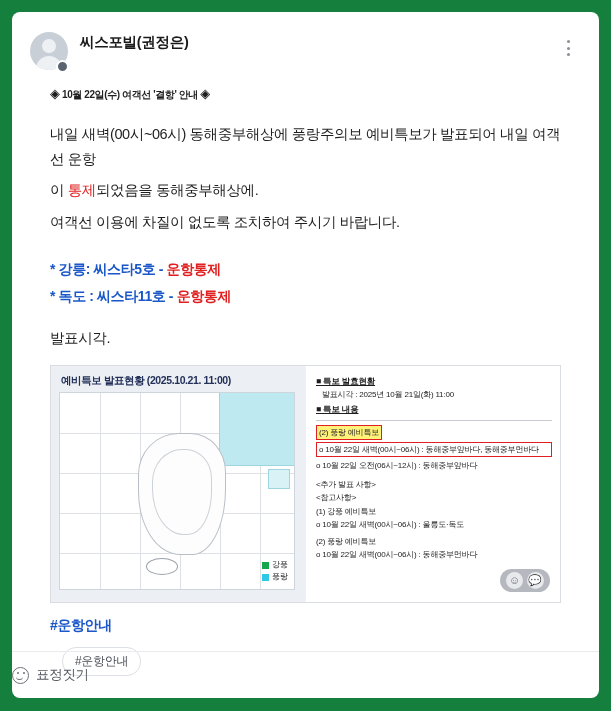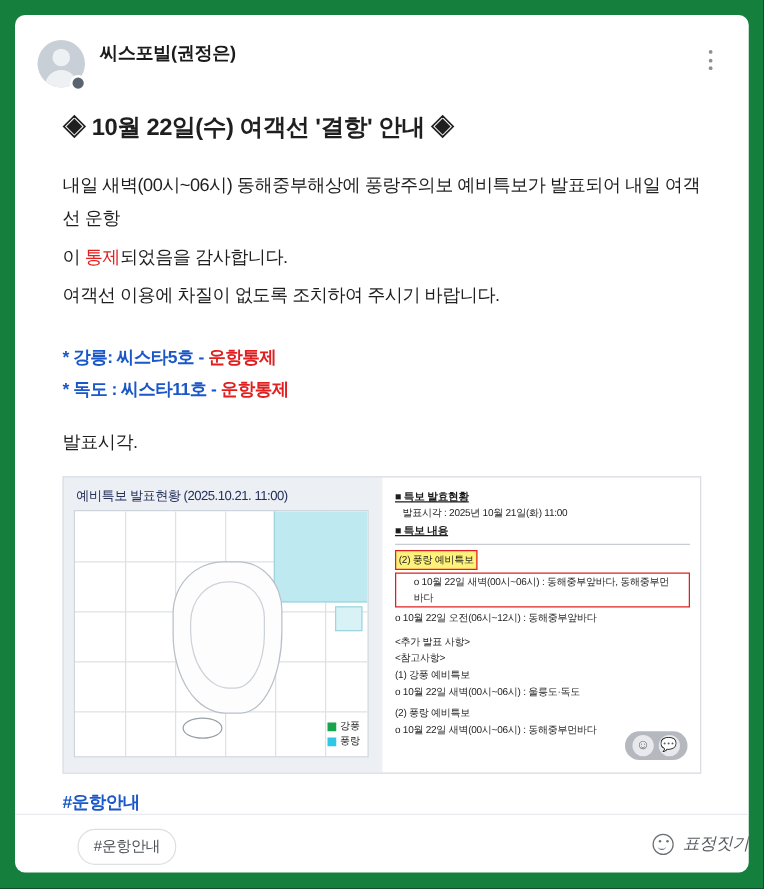--- a/index.html
+++ b/index.html
@@ -117,21 +117,21 @@
     padding: 16px 38px 0 38px;
     font-size: 14.5px;
     color: #1f1f1f;
     line-height: 1.75;
     letter-spacing: -0.4px;
   }
   .title-line {
     font-weight: bold;
     color: #1f1f1f;
     margin-bottom: 18px;
-    font-size: 19px;
+    font-size: 10px;
   }
   .para {
     margin-bottom: 6px;
   }
   .para .red {
     color: #e02020;
   }
   .gap {
     height: 16px;
   }
@@ -165,21 +165,21 @@
     left: 0; top: 0;
     width: 254px; height: 236px;
     background: #eceff3;
     box-sizing: border-box;
   }
   .img-left-title {
     position: absolute;
     left: 10px; top: 8px;
     font-size: 10.5px;
     color: #23305a;
-    font-weight: normal;
+    font-weight: bold;
     letter-spacing: -0.4px;
     text-align: center;
   }
   .map-frame {
     position: absolute;
     left: 8px; top: 26px;
     width: 236px; height: 198px;
     background: #ffffff;
     border: 1px solid #cfd5dd;
     box-sizing: border-box;
@@ -252,21 +252,21 @@
   .ir-head { font-weight: bold; font-size: 8.5px; text-decoration: underline; }
   .ir-sub { margin-left: 6px; }
   .ir-rule { height: 1px; background: #c8ccd2; margin: 4px 0 4px 0; }
   .box-red {
     display: inline-block;
     border: 1px solid #e02020;
     padding: 0 2px;
   }
   .line-red-box {
     border: 1px solid #e02020;
-    padding: 0 14px;
+    padding: 0 2px;
     margin: 2px 0;
   }
   .mark-yellow { background: #fff27a; }
   .emoji-bubble {
     position: absolute;
     right: 10px;
     bottom: 10px;
     display: flex;
     gap: 4px;
     background: rgba(120,128,138,0.55);
@@ -310,27 +310,26 @@
     bottom: 46px;
     height: 1px;
     background: #e9ebee;
   }
   .react-bar {
     position: absolute;
     left: 0; right: 0; bottom: 0;
     height: 46px;
     display: flex;
     align-items: center;
-    justify-content: flex-end;
+    justify-content: flex-start;
     gap: 7px;
     color: #55595f;
     font-size: 13.5px;
     letter-spacing: -0.3px;
     cursor: pointer;
-    font-style: italic;
   }
   .smiley {
     width: 17px; height: 17px;
     border-radius: 50%;
     border: 1.5px solid #6b7077;
     position: relative;
     box-sizing: border-box;
   }
   .smiley::before, .smiley::after {
     content: "";
@@ -372,21 +371,21 @@
       </div>
     </div>
 
     <div class="post-body">
       <div class="title-line">◈ 10월 22일(수) 여객선 '결항' 안내 ◈</div>
 
       <div class="para">
         <span>내일 새벽(00시~06시) 동해중부해상에 풍랑주의보 예비특보가 발표되어 내일 여객선 운항</span>
       </div>
       <div class="para">
-        <span>이 </span><span class="red">통제</span><span>되었음을 감사합니다.</span>
+        <span>이 </span><span class="red">통제</span><span>되었음을 동해중부해상에.</span>
       </div>
       <div class="para">여객선 이용에 차질이 없도록 조치하여 주시기 바랍니다.</div>
 
       <div class="gap"></div>
 
       <div class="bullet-blue">
         <span>* 강릉: 씨스타5호 - </span><span class="red">운항통제</span>
       </div>
       <div class="bullet-blue">
         <span>* 독도 : 씨스타11호 - </span><span class="red">운항통제</span>

